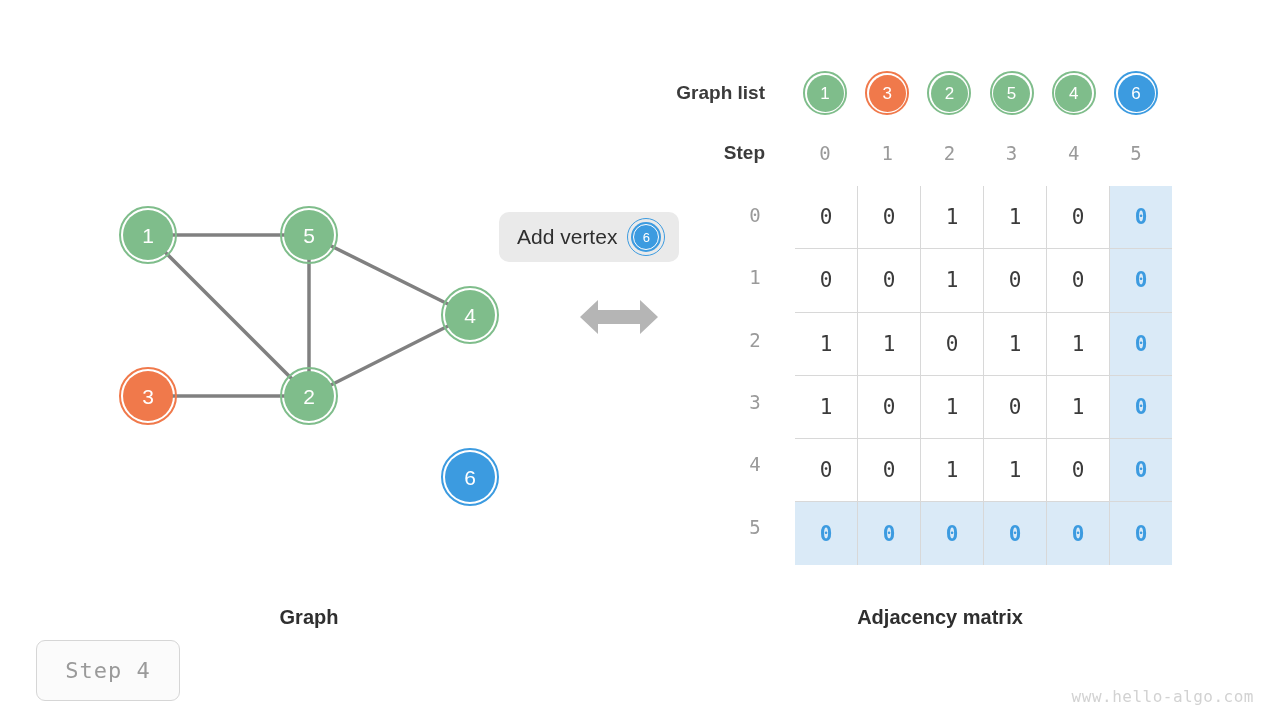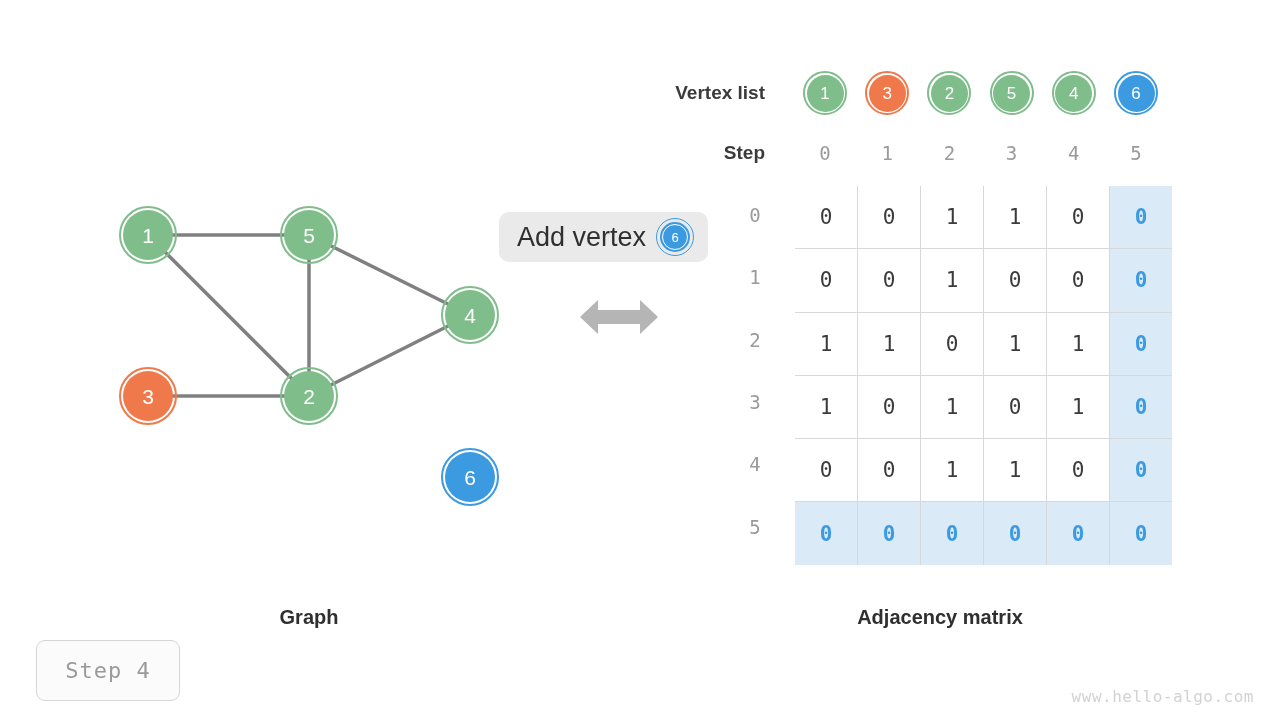--- a/index.html
+++ b/index.html
@@ -84,21 +84,21 @@
   .badge{
     position:absolute;
     background:#eaeaea;
     border-radius:10px;
     display:flex;align-items:center;
     padding:0 18px;
     height:50px;
     box-sizing:border-box;
   }
   .badge-text{
-    font-size:27px;color:#2f2f2f;
+    font-size:21px;color:#2f2f2f;
     font-family:"Liberation Sans", sans-serif;
     white-space:nowrap;
   }
   .badge .vnode{width:30px;height:30px;font-size:13px;margin-left:14px;position:relative;}
   .badge .vnode .ring{margin:2px;border-width:1.6px;}
 
   
   .arrow{position:absolute;}
 
   
@@ -179,21 +179,21 @@
       <span class="ring"></span>
       <span class="lbl">6</span>
     <div style="position: absolute; left: -4px; top: -4px; width: 38px; height: 38px; border-radius: 50%; box-sizing: border-box; border: 1.8px solid rgb(60, 155, 224);"></div>
       </span>
   </div>
 
   <svg class="arrow" style="left:578px;top:294px;width:82px;height:46px;" viewBox="0 0 82 46">
     <path d="M2 23 L20 6 L20 16 L62 16 L62 6 L80 23 L62 40 L62 30 L20 30 L20 40 Z" fill="#b5b5b5"></path>
   </svg>
 
-  <div class="side-label" style="left:600px;top:82px;width:165px;">Vertex list</div>
+  <div class="side-label" style="left:600px;top:82px;width:165px;">Graph list</div>
   <div id="vertex-list">
       <div class="vnode-outer" style="left: 803px; top: 71px; width: 44px; height: 44px; border-color: rgb(127, 189, 139);"></div>
       <div class="node vnode" style="left: 806.5px; top: 74.5px; width: 37px; height: 37px; background: rgb(127, 189, 139);">
         <span class="lbl">1</span>
       </div>
       <div class="vnode-outer" style="left: 865.2px; top: 71px; width: 44px; height: 44px; border-color: rgb(240, 121, 75);"></div>
       <div class="node vnode" style="left: 868.7px; top: 74.5px; width: 37px; height: 37px; background: rgb(240, 121, 75);">
         <span class="lbl">3</span>
       </div>
       <div class="vnode-outer" style="left: 927.4px; top: 71px; width: 44px; height: 44px; border-color: rgb(127, 189, 139);"></div>

